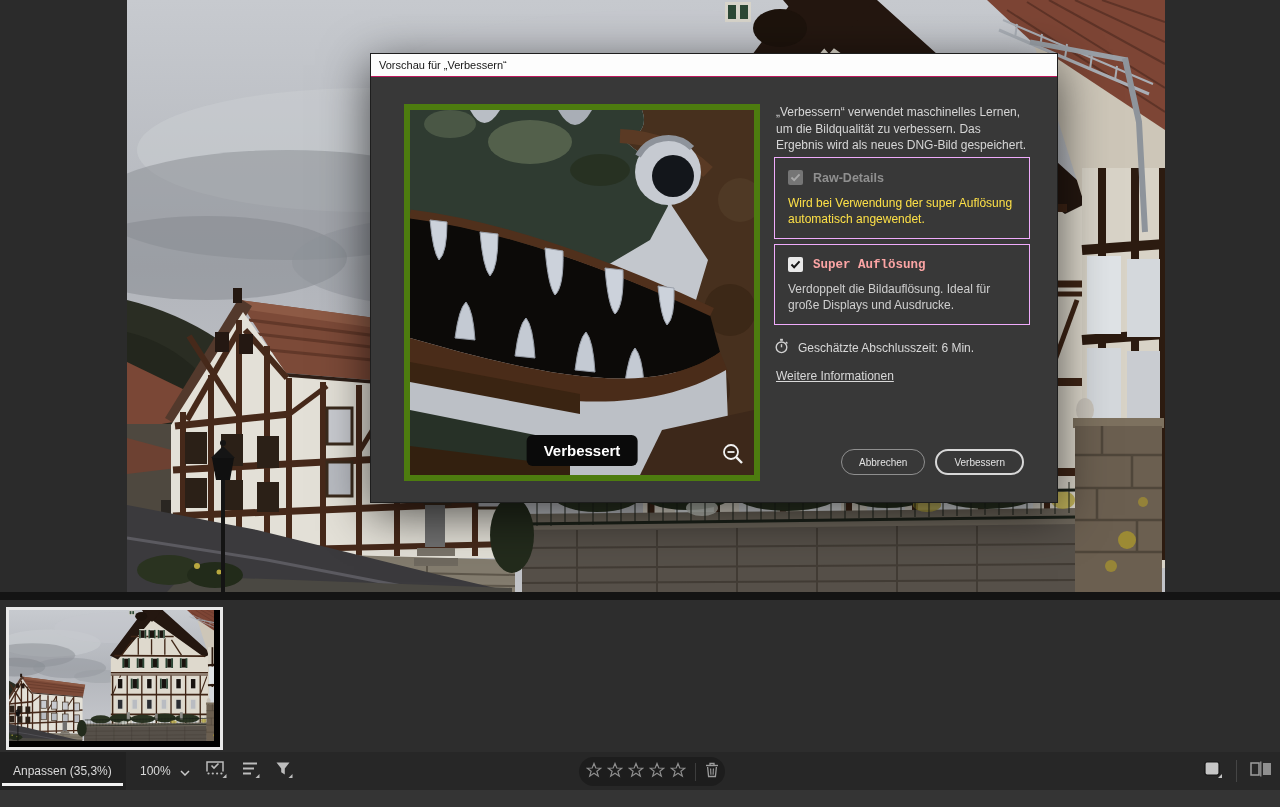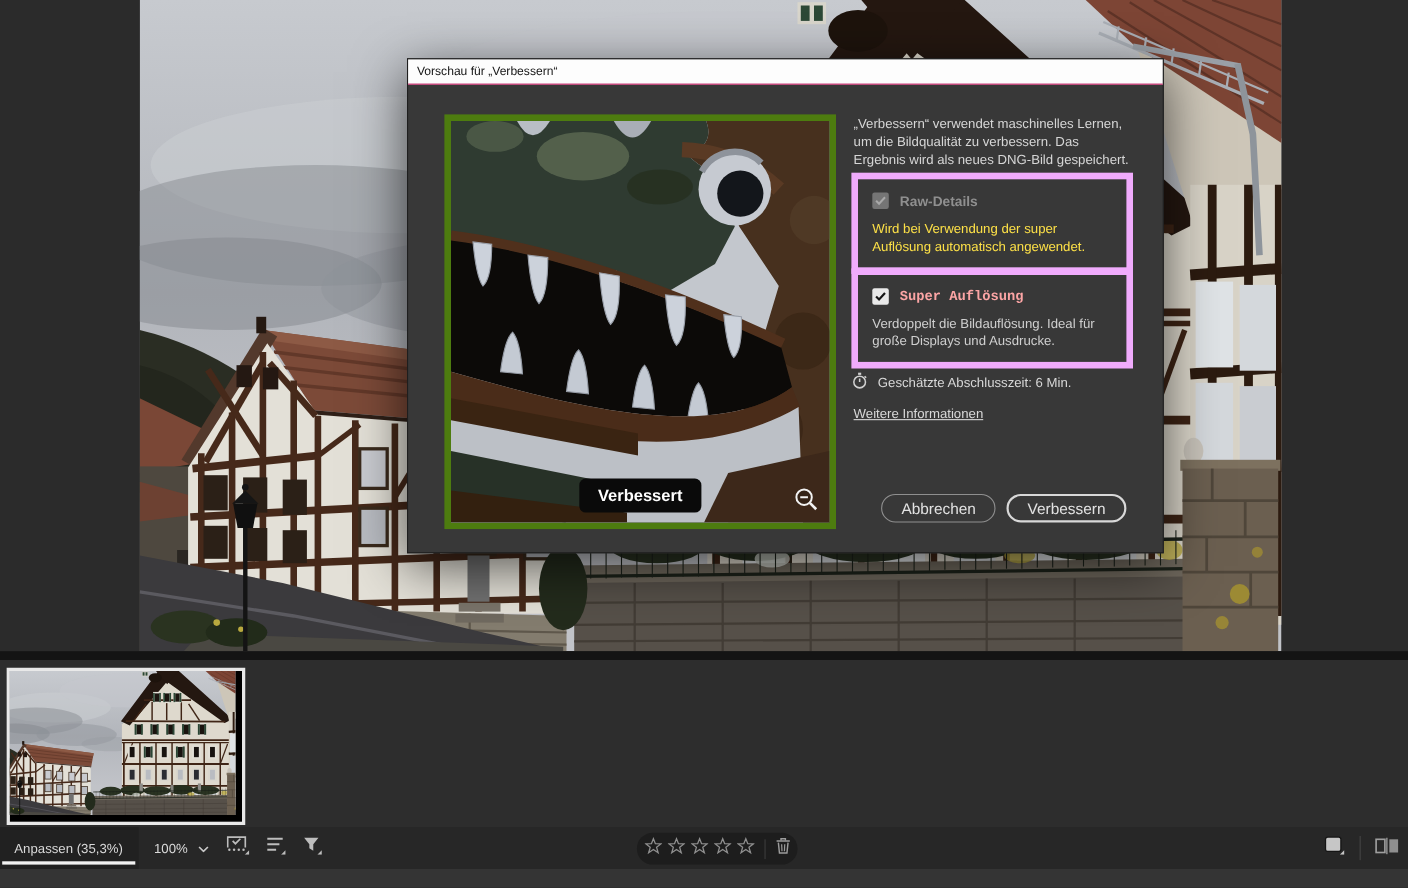--- a/index.html
+++ b/index.html
@@ -43,38 +43,38 @@
   #dlg-titlebar{height:22px;background:#fdfdfd;border-bottom:1px solid #be185d;
     font-size:11px;color:#161616;line-height:22px;padding:0 8px;}
   #dlg-body{position:relative;height:426px;}
   #preview{left:33px;top:27px;width:344px;height:365px;border:6px solid #4d7c0f;box-sizing:content-box;}
   #preview svg{display:block;}
   #preview-badge{position:absolute;left:50%;bottom:9px;transform:translateX(-50%);
     background:#0a0a0a;color:#fff;font-weight:bold;font-size:15px;
     padding:7px 17px;border-radius:6px;white-space:nowrap;}
   #zoom-out{position:absolute;right:9px;bottom:9px;width:24px;height:24px;cursor:pointer;}
   #dlg-desc{left:405px;top:27px;width:254px;font-size:12px;line-height:1.38;color:#d6d6d6;}
-  .opt-box{left:403px;width:256px;border:6px solid #f0abfc;box-sizing:border-box;padding:12px 13px 11px 13px;}
+  .opt-box{left:403px;width:256px;border:1px solid #f0abfc;box-sizing:border-box;padding:12px 13px 11px 13px;}
   #opt-raw{top:80px;}
   #opt-super{top:167px;}
   .opt-head{display:flex;align-items:center;gap:10px;margin-bottom:9px;}
   .cbx{width:15px;height:15px;border-radius:2px;display:flex;align-items:center;justify-content:center;flex:none;}
   .cbx.enabled{background:#e9e9e9;}
   .cbx.disabled{background:#757575;}
   .opt-label{font-size:12.5px;font-weight:bold;}
   #opt-raw .opt-label{color:#8f8f8f;}
   #opt-super .opt-label{color:#fca5a5;font-family:Liberation Mono, monospace;}
   .opt-desc{font-size:12px;line-height:1.35;}
   #opt-raw .opt-desc{color:#fde047;margin-top:10px;}
   #opt-super .opt-desc{color:#cfcfcf;}
   #time-row{left:403px;top:261px;display:flex;align-items:center;gap:9px;color:#d8d8d8;font-size:12px;}
   #more-link{left:405px;top:292px;font-size:12px;color:#d8d8d8;text-decoration:underline;cursor:pointer;}
   #dlg-buttons{right:33px;top:372px;display:flex;gap:10px;}
   .pill-btn{height:26px;border-radius:13px;background:transparent;color:#e2e2e2;
-    font-size:14px;padding:0 17px;cursor:pointer;font-family:inherit;}
+    font-size:10px;padding:0 17px;cursor:pointer;font-family:inherit;}
   #btn-cancel{border:1px solid #8f8f8f;}
   #btn-confirm{border:2px solid #d8d8d8;}
 </style>
 </head>
 <body>
 
 <svg width="0" height="0" style="position:absolute">
   <defs>
     <linearGradient id="sky" x1="0" y1="0" x2="0" y2="1">
       <stop offset="0" stop-color="#c7cacf"></stop>

